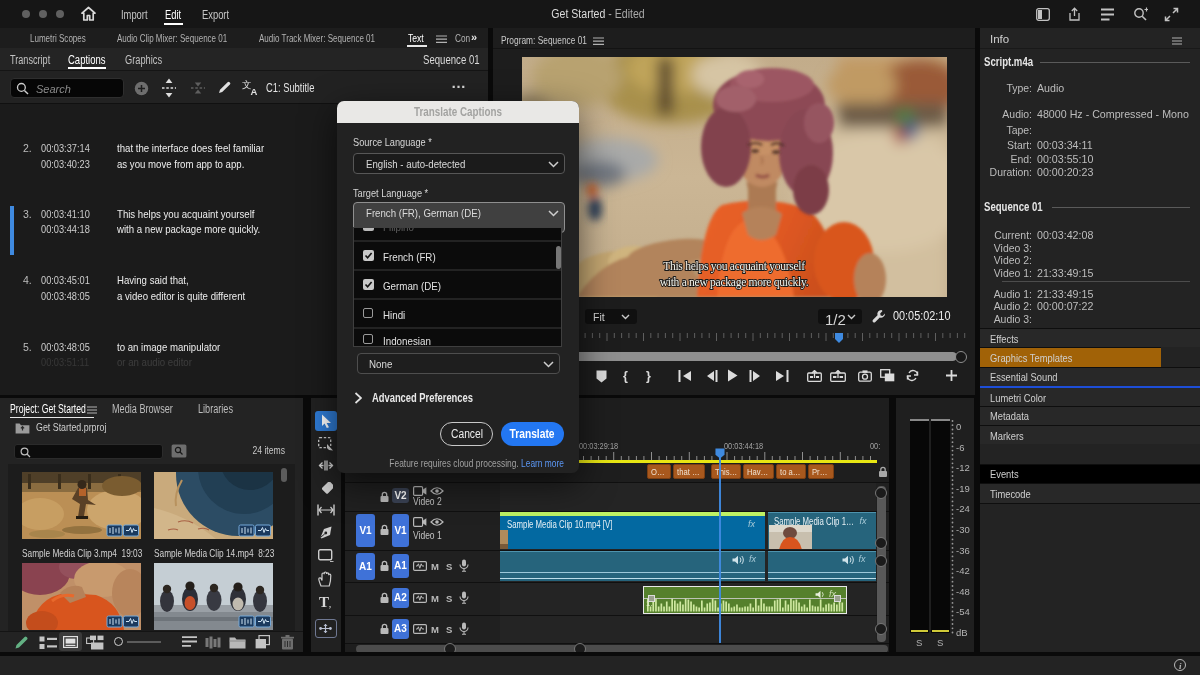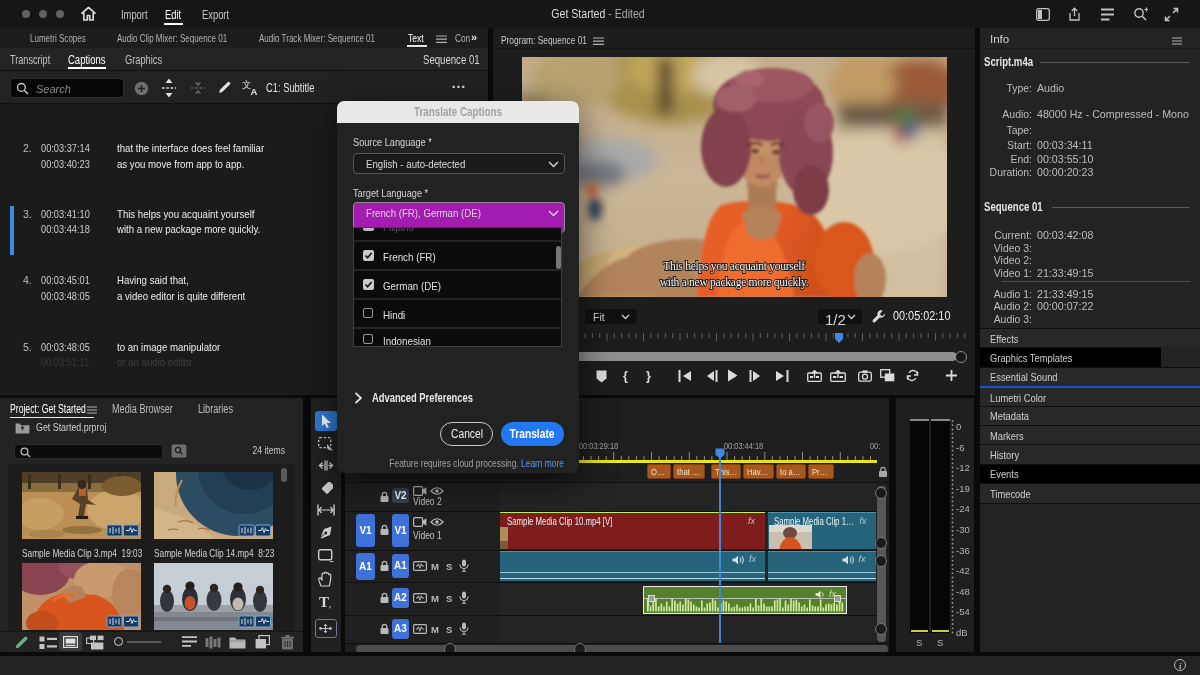--- a/index.html
+++ b/index.html
@@ -389,37 +389,34 @@
 <div class="t" style="left:57px;top:239.5px;font-size:11px;color:#bdbdbd;transform:scaleX(.97);transform-origin:left top">21:33:49:15</div>
 <div class="t" style="left:0;top:260.5px;width:52px;text-align:right;font-size:11px;color:#bdbdbd;transform:scaleX(.95);transform-origin:right top">Audio 1:</div>
 <div class="t" style="left:57px;top:260.5px;font-size:11px;color:#bdbdbd;transform:scaleX(.97);transform-origin:left top">21:33:49:15</div>
 <div class="t" style="left:0;top:273px;width:52px;text-align:right;font-size:11px;color:#bdbdbd;transform:scaleX(.95);transform-origin:right top">Audio 2:</div>
 <div class="t" style="left:57px;top:273px;font-size:11px;color:#bdbdbd;transform:scaleX(.97);transform-origin:left top">00:00:07:22</div>
 <div class="t" style="left:0;top:285.5px;width:52px;text-align:right;font-size:11px;color:#bdbdbd;transform:scaleX(.95);transform-origin:right top">Audio 3:</div>
 <div class="p" style="left:22px;top:252.5px;width:188px;height:1px;background:#4c4c4c"></div>
 <div class="p" style="left:0;top:300px;width:220px;height:19.4px;background:#282828;border-top:1px solid #0e0e0e">
         <div class="t" style="left:10px;top:4.5px;font-size:11px;color:#cfcfcf;transform:scaleX(.85);transform-origin:left top">Effects</div>
       </div>
-<div class="p" style="left:0;top:319.4px;width:181px;height:19.4px;background:#000000;border-top:1px solid #0e0e0e">
+<div class="p" style="left:0;top:319.4px;width:181px;height:19.4px;background:#a16207;border-top:1px solid #0e0e0e">
         <div class="t" style="left:10px;top:4.5px;font-size:11px;color:#cfcfcf;transform:scaleX(.85);transform-origin:left top">Graphics Templates</div>
       </div>
 <div class="p" style="left:0;top:338.79999999999995px;width:220px;height:19.4px;background:#282828;border-top:1px solid #0e0e0e">
         <div class="t" style="left:10px;top:4.5px;font-size:11px;color:#cfcfcf;transform:scaleX(.85);transform-origin:left top">Essential Sound</div>
       </div>
 <div class="p" style="left:0;top:358.19999999999993px;width:220px;height:19.4px;background:#282828;border-top:2px solid #1d4ed8">
         <div class="t" style="left:10px;top:4.5px;font-size:11px;color:#cfcfcf;transform:scaleX(.85);transform-origin:left top">Lumetri Color</div>
       </div>
 <div class="p" style="left:0;top:377.5999999999999px;width:220px;height:19.4px;background:#282828;border-top:1px solid #0e0e0e">
         <div class="t" style="left:10px;top:4.5px;font-size:11px;color:#cfcfcf;transform:scaleX(.85);transform-origin:left top">Metadata</div>
       </div>
 <div class="p" style="left:0;top:396.9999999999999px;width:220px;height:19.4px;background:#282828;border-top:1px solid #0e0e0e">
         <div class="t" style="left:10px;top:4.5px;font-size:11px;color:#cfcfcf;transform:scaleX(.85);transform-origin:left top">Markers</div>
-      </div>
-<div class="p" style="left:0;top:416.39999999999986px;width:220px;height:19.4px;background:#282828;border-top:1px solid #0e0e0e">
-        <div class="t" style="left:10px;top:4.5px;font-size:11px;color:#cfcfcf;transform:scaleX(.85);transform-origin:left top">History</div>
       </div>
 <div class="p" style="left:0;top:435.79999999999984px;width:220px;height:19.4px;background:#000000;border-top:1px solid #0e0e0e">
         <div class="t" style="left:10px;top:4.5px;font-size:11px;color:#cfcfcf;transform:scaleX(.85);transform-origin:left top">Events</div>
       </div>
 <div class="p" style="left:0;top:455.1999999999998px;width:220px;height:19.4px;background:#282828;border-top:1px solid #0e0e0e">
         <div class="t" style="left:10px;top:4.5px;font-size:11px;color:#cfcfcf;transform:scaleX(.85);transform-origin:left top">Timecode</div>
       </div>
 <div class="p" style="left:0;top:474.5999999999998px;width:220px;height:1px;background:#0e0e0e"></div>
 </div>
 
@@ -798,21 +795,21 @@
         <rect x="0.6" y="0.6" width="12.8" height="8.8" rx="1.2" fill="none" stroke="#b9b9b9" stroke-width="1.2"></rect>
         <path d="M3 5h1.4l1-2.2 1.4 4.4 1.4-4.4 1 2.2H11" fill="none" stroke="#b9b9b9" stroke-width="1"></path>
       </svg>
 <div class="t" style="left:86px;top:227px;font-size:9.5px;color:#b9b9b9;font-weight:bold">M</div>
 <div class="t" style="left:101px;top:227px;font-size:9.5px;color:#b9b9b9;font-weight:bold">S</div>
 <svg class="p" style="left:114px;top:224px" width="10" height="13" viewBox="0 0 10 13">
         <rect x="3" y="0.5" width="4" height="7" rx="2" fill="#b9b9b9"></rect>
         <path d="M1 5.5a4 4 0 0 0 8 0M5 9.5V12M3 12.2h4" fill="none" stroke="#b9b9b9" stroke-width="1.1"></path>
       </svg>
 
- <div class="p" style="left:155px;top:114px;width:265px;height:37px;background:#7f1d1d;border-top:1px solid #bef264;overflow:hidden">
+ <div class="p" style="left:155px;top:114px;width:265px;height:37px;background:#0369a1;border-top:4px solid #bef264;overflow:hidden">
   <div class="t" style="left:7px;top:4px;font-size:10px;color:#e8f1f5;transform:scaleX(.78);transform-origin:left top">Sample Media Clip 10.mp4 [V]</div>
   <div class="t" style="left:248px;top:4px;font-size:9px;font-style:italic;color:#a9cbd8">fx</div>
   <svg class="p" style="left:0;top:14px" width="8" height="23" viewBox="0 0 8 23">
           <rect width="8" height="23" fill="#b08b5c"></rect>
           <rect y="14" width="8" height="9" fill="#7a5a38"></rect>
         </svg>
  </div>
  <div class="p" style="left:422.5px;top:114px;width:108px;height:37px;background:#26647c;border-top:1px solid #4e93ad;overflow:hidden">
   <div class="t" style="left:6px;top:4px;font-size:10px;color:#e8f1f5;transform:scaleX(.78);transform-origin:left top">Sample Media Clip 1…</div>
   <div class="t" style="left:92px;top:4px;font-size:9px;font-style:italic;color:#a9cbd8">fx</div>
@@ -1028,21 +1025,21 @@
   <div class="t" style="left:121px;top:5px;font-size:12px;font-weight:bold;color:#a3a3a1;transform:translateX(-50%) scaleX(.82);transform-origin:center top">Translate Captions</div>
  </div>
  <div class="t" style="left:16px;top:36px;font-size:11.5px;color:#d6d6d6;transform:scaleX(.8);transform-origin:left top">Source Language *</div>
  <div class="p" style="left:15.5px;top:51.5px;width:212px;height:21px;background:#1b1b1b;border:1px solid #575757;border-radius:4px">
   <div class="t" style="left:12px;top:5px;font-size:11.5px;color:#dadada;transform:scaleX(.84);transform-origin:left top">English - auto-detected</div>
   <svg class="p" style="left:194px;top:7px" width="11" height="7" viewBox="0 0 11 7">
           <path d="M1 1 5.5 5.5 10 1" fill="none" stroke="#cdcdcd" stroke-width="1.5"></path>
         </svg>
  </div>
  <div class="t" style="left:16px;top:86.5px;font-size:11.5px;color:#d6d6d6;transform:scaleX(.8);transform-origin:left top">Target Language *</div>
- <div class="p" style="left:15.5px;top:101px;width:212px;height:31px;background:#a21caf;border:1px solid #8f8f8f;border-radius:4px">
+ <div class="p" style="left:15.5px;top:101px;width:212px;height:31px;background:#404040;border:1px solid #8f8f8f;border-radius:4px">
   <div class="t" style="left:12px;top:5px;font-size:11.5px;color:#dadada;transform:scaleX(.84);transform-origin:left top">French (FR), German (DE)</div>
   <svg class="p" style="left:194px;top:7px" width="11" height="7" viewBox="0 0 11 7">
           <path d="M1 1 5.5 5.5 10 1" fill="none" stroke="#cdcdcd" stroke-width="1.5"></path>
         </svg>
  </div>
  <div class="p" style="left:16px;top:125.5px;width:208.5px;height:120.5px;background:#0b0b0b;border:1px solid #3f3f3f;overflow:hidden">
    <div class="p" style="left:9px;top:-7px;width:11px;height:10px;background:#b9b9b9;border-radius:2px"></div>
    <div class="t" style="left:29px;top:-6px;font-size:11.5px;color:#5e5e5e;transform:scaleX(.85);transform-origin:left top">Filipino</div>
    <div class="p" style="left:0;top:12.5px;width:208px;height:2px;background:#232323"></div>
    <svg class="p" style="left:9px;top:22.5px" width="11" height="11" viewBox="0 0 11 11">
@@ -1057,20 +1054,26 @@
         </svg>
    <div class="t" style="left:29px;top:53px;font-size:11.5px;color:#e2e2e2;transform:scaleX(.85);transform-origin:left top">German (DE)</div>
    <div class="p" style="left:0;top:70.5px;width:208px;height:2px;background:#232323"></div>
    <div class="p" style="left:9px;top:80.5px;width:9.5px;height:9.5px;border:1.4px solid #9a9a9a;border-radius:2px;background:#0b0b0b"></div>
    <div class="t" style="left:29px;top:82px;font-size:11.5px;color:#e2e2e2;transform:scaleX(.85);transform-origin:left top">Hindi</div>
    <div class="p" style="left:0;top:99.5px;width:208px;height:2px;background:#232323"></div>
    <div class="p" style="left:9px;top:106.5px;width:9.5px;height:9.5px;border:1.4px solid #9a9a9a;border-radius:2px;background:#0b0b0b"></div>
    <div class="t" style="left:29px;top:108px;font-size:11.5px;color:#e2e2e2;transform:scaleX(.85);transform-origin:left top">Indonesian</div>
    <div class="p" style="left:201.5px;top:18px;width:5px;height:23px;background:#767676;border-radius:2.5px"></div>
  </div>
+ <div class="p" style="left:20px;top:252px;width:203px;height:20.5px;background:#1e1e1e;border:1px solid #4e4e4e;border-radius:4px">
+  <div class="t" style="left:11px;top:4.5px;font-size:11.5px;color:#dadada;transform:scaleX(.85);transform-origin:left top">None</div>
+  <svg class="p" style="left:185px;top:7px" width="11" height="7" viewBox="0 0 11 7">
+          <path d="M1 1 5.5 5.5 10 1" fill="none" stroke="#cdcdcd" stroke-width="1.5"></path>
+        </svg>
+ </div>
  <svg class="p" style="left:17px;top:291px" width="8" height="12" viewBox="0 0 8 12">
         <path d="M1.5 1 7 6 1.5 11" fill="none" stroke="#e2e2e2" stroke-width="1.7"></path>
       </svg>
  <div class="t" style="left:35px;top:291px;font-size:12px;color:#e8e8e8;font-weight:bold;transform:scaleX(.78);transform-origin:left top">Advanced Preferences</div>
  <div class="p" style="left:103px;top:320.5px;width:53px;height:24px;border:1.6px solid #c9c9c9;border-radius:13px">
   <div class="t" style="left:50%;top:50%;transform:translate(-50%,-50%) scaleX(.82);font-size:12.5px;color:#ececec">Cancel</div>
  </div>
  <div class="p" style="left:163.5px;top:320.5px;width:63.5px;height:24px;background:#2377f2;border-radius:13px">
   <div class="t" style="left:50%;top:50%;transform:translate(-50%,-50%) scaleX(.82);font-size:12.5px;font-weight:bold;color:#fff">Translate</div>
  </div>

